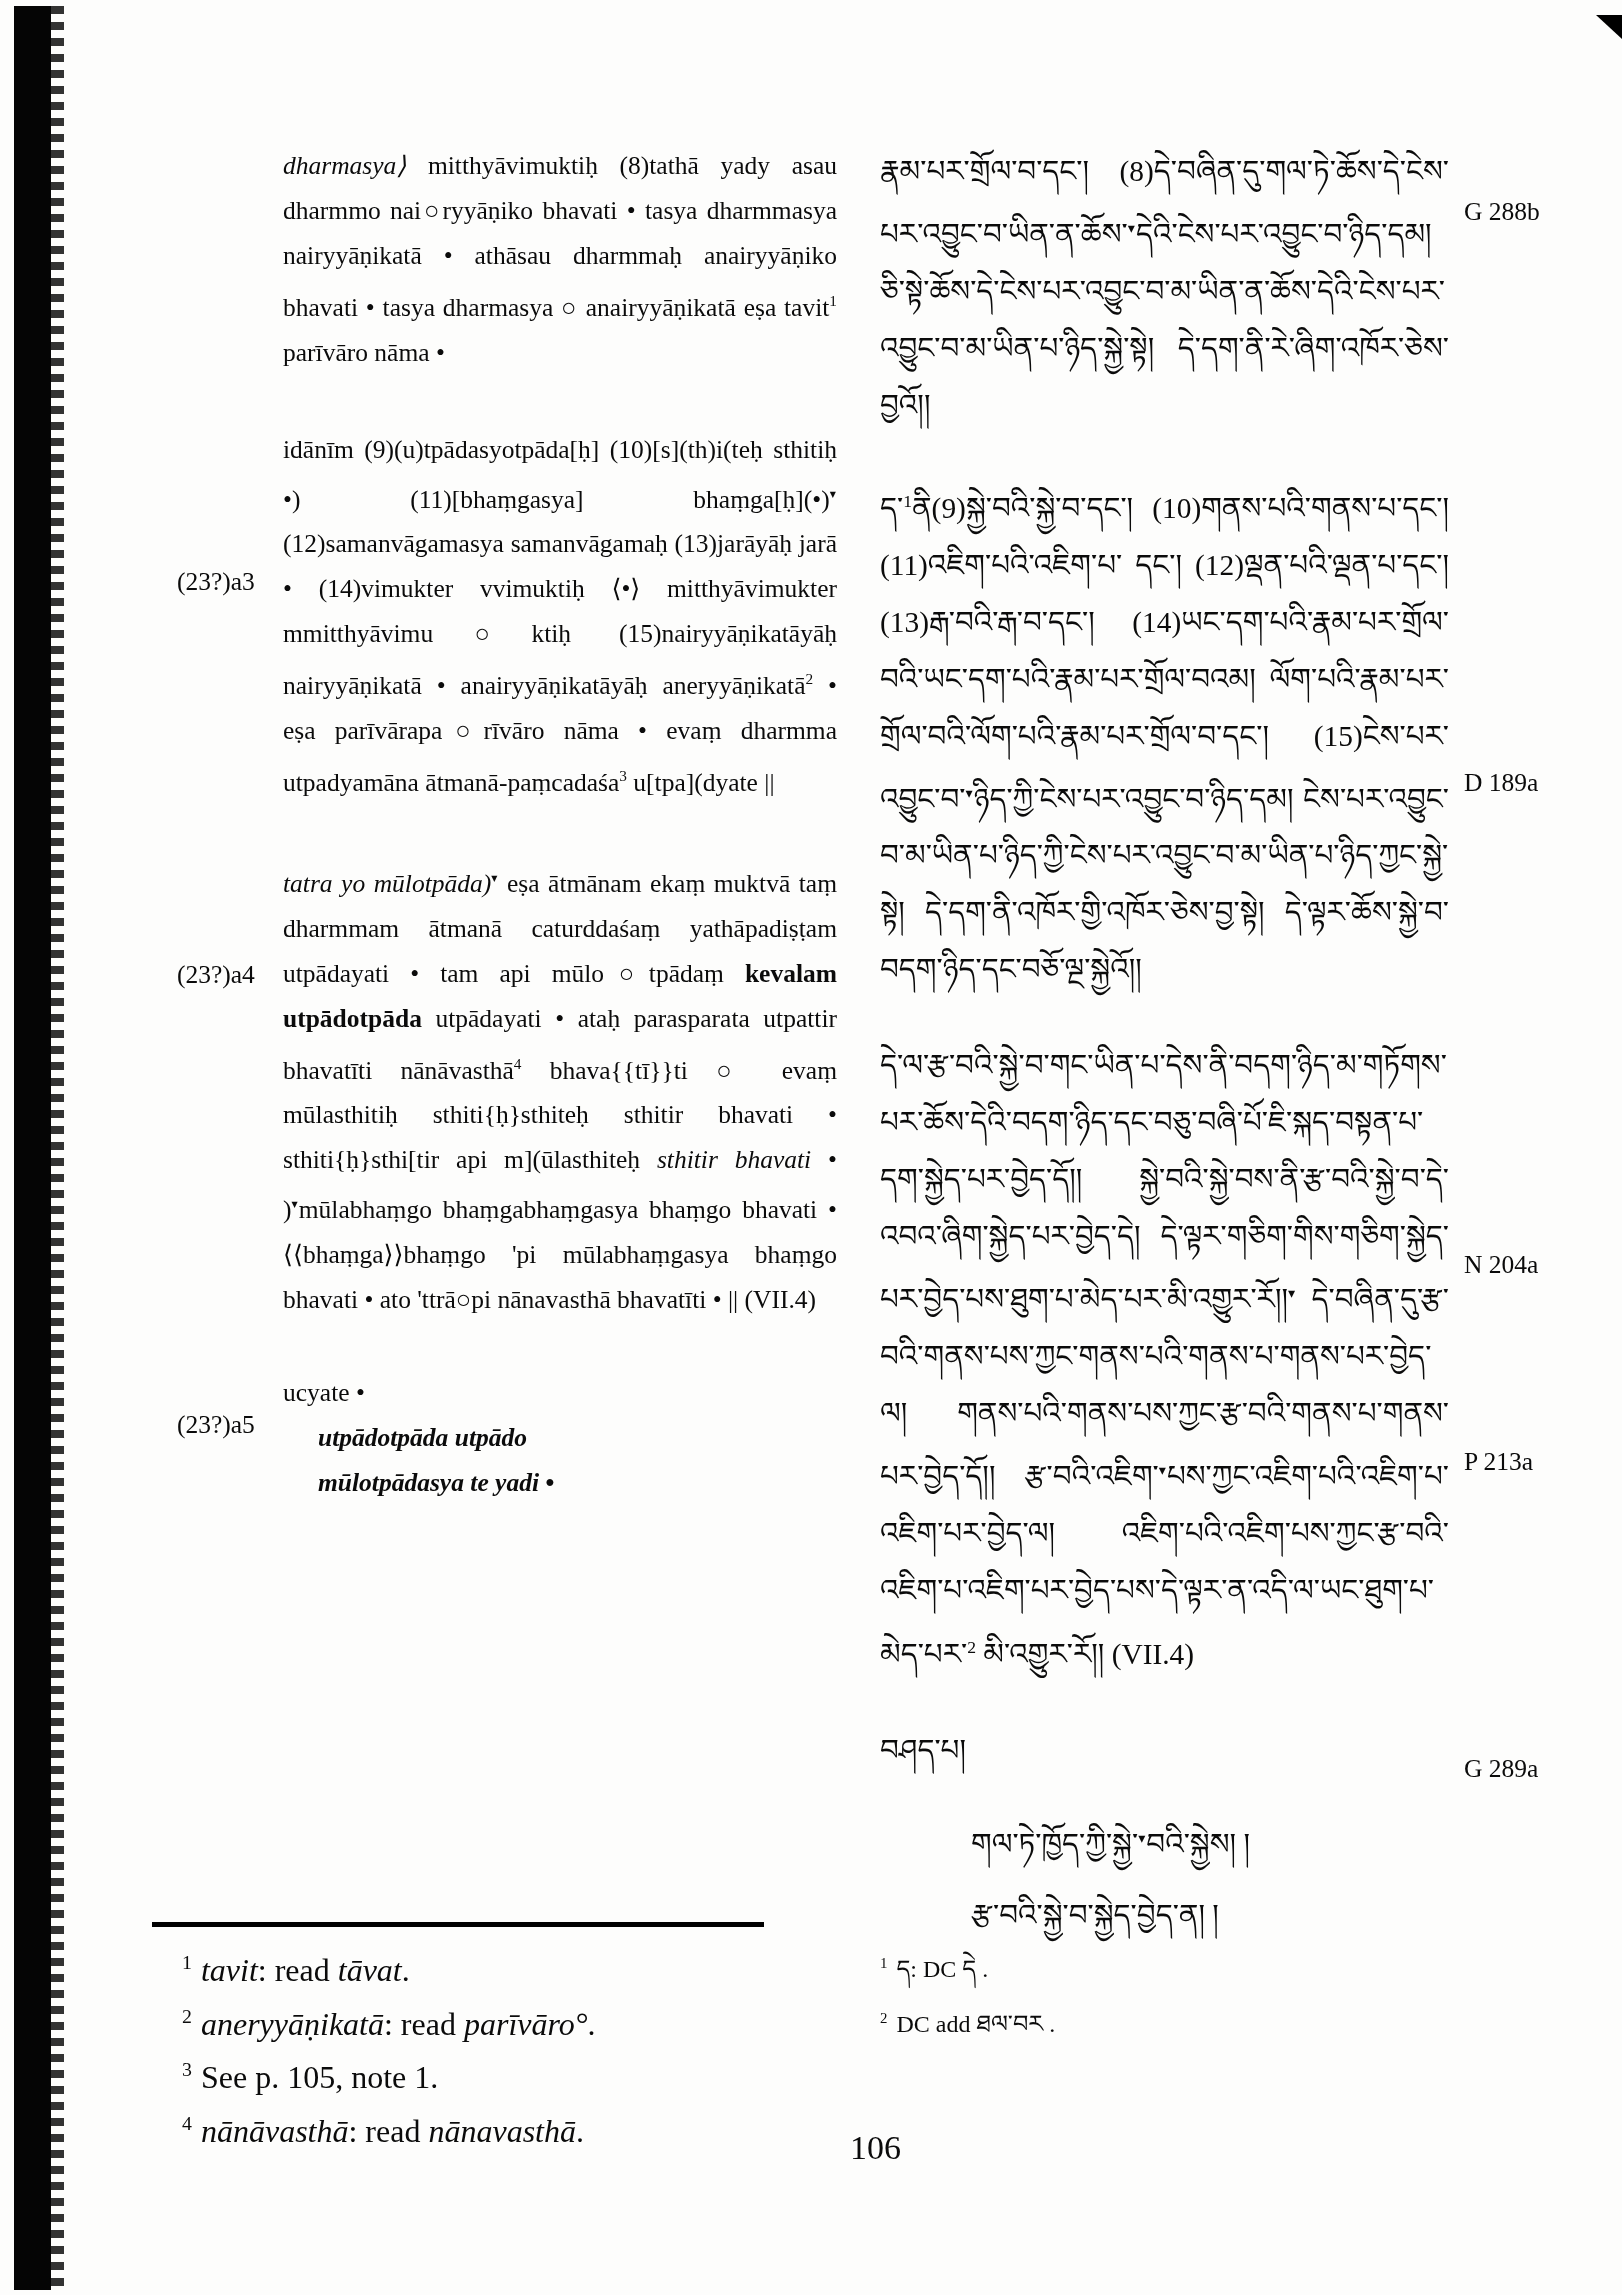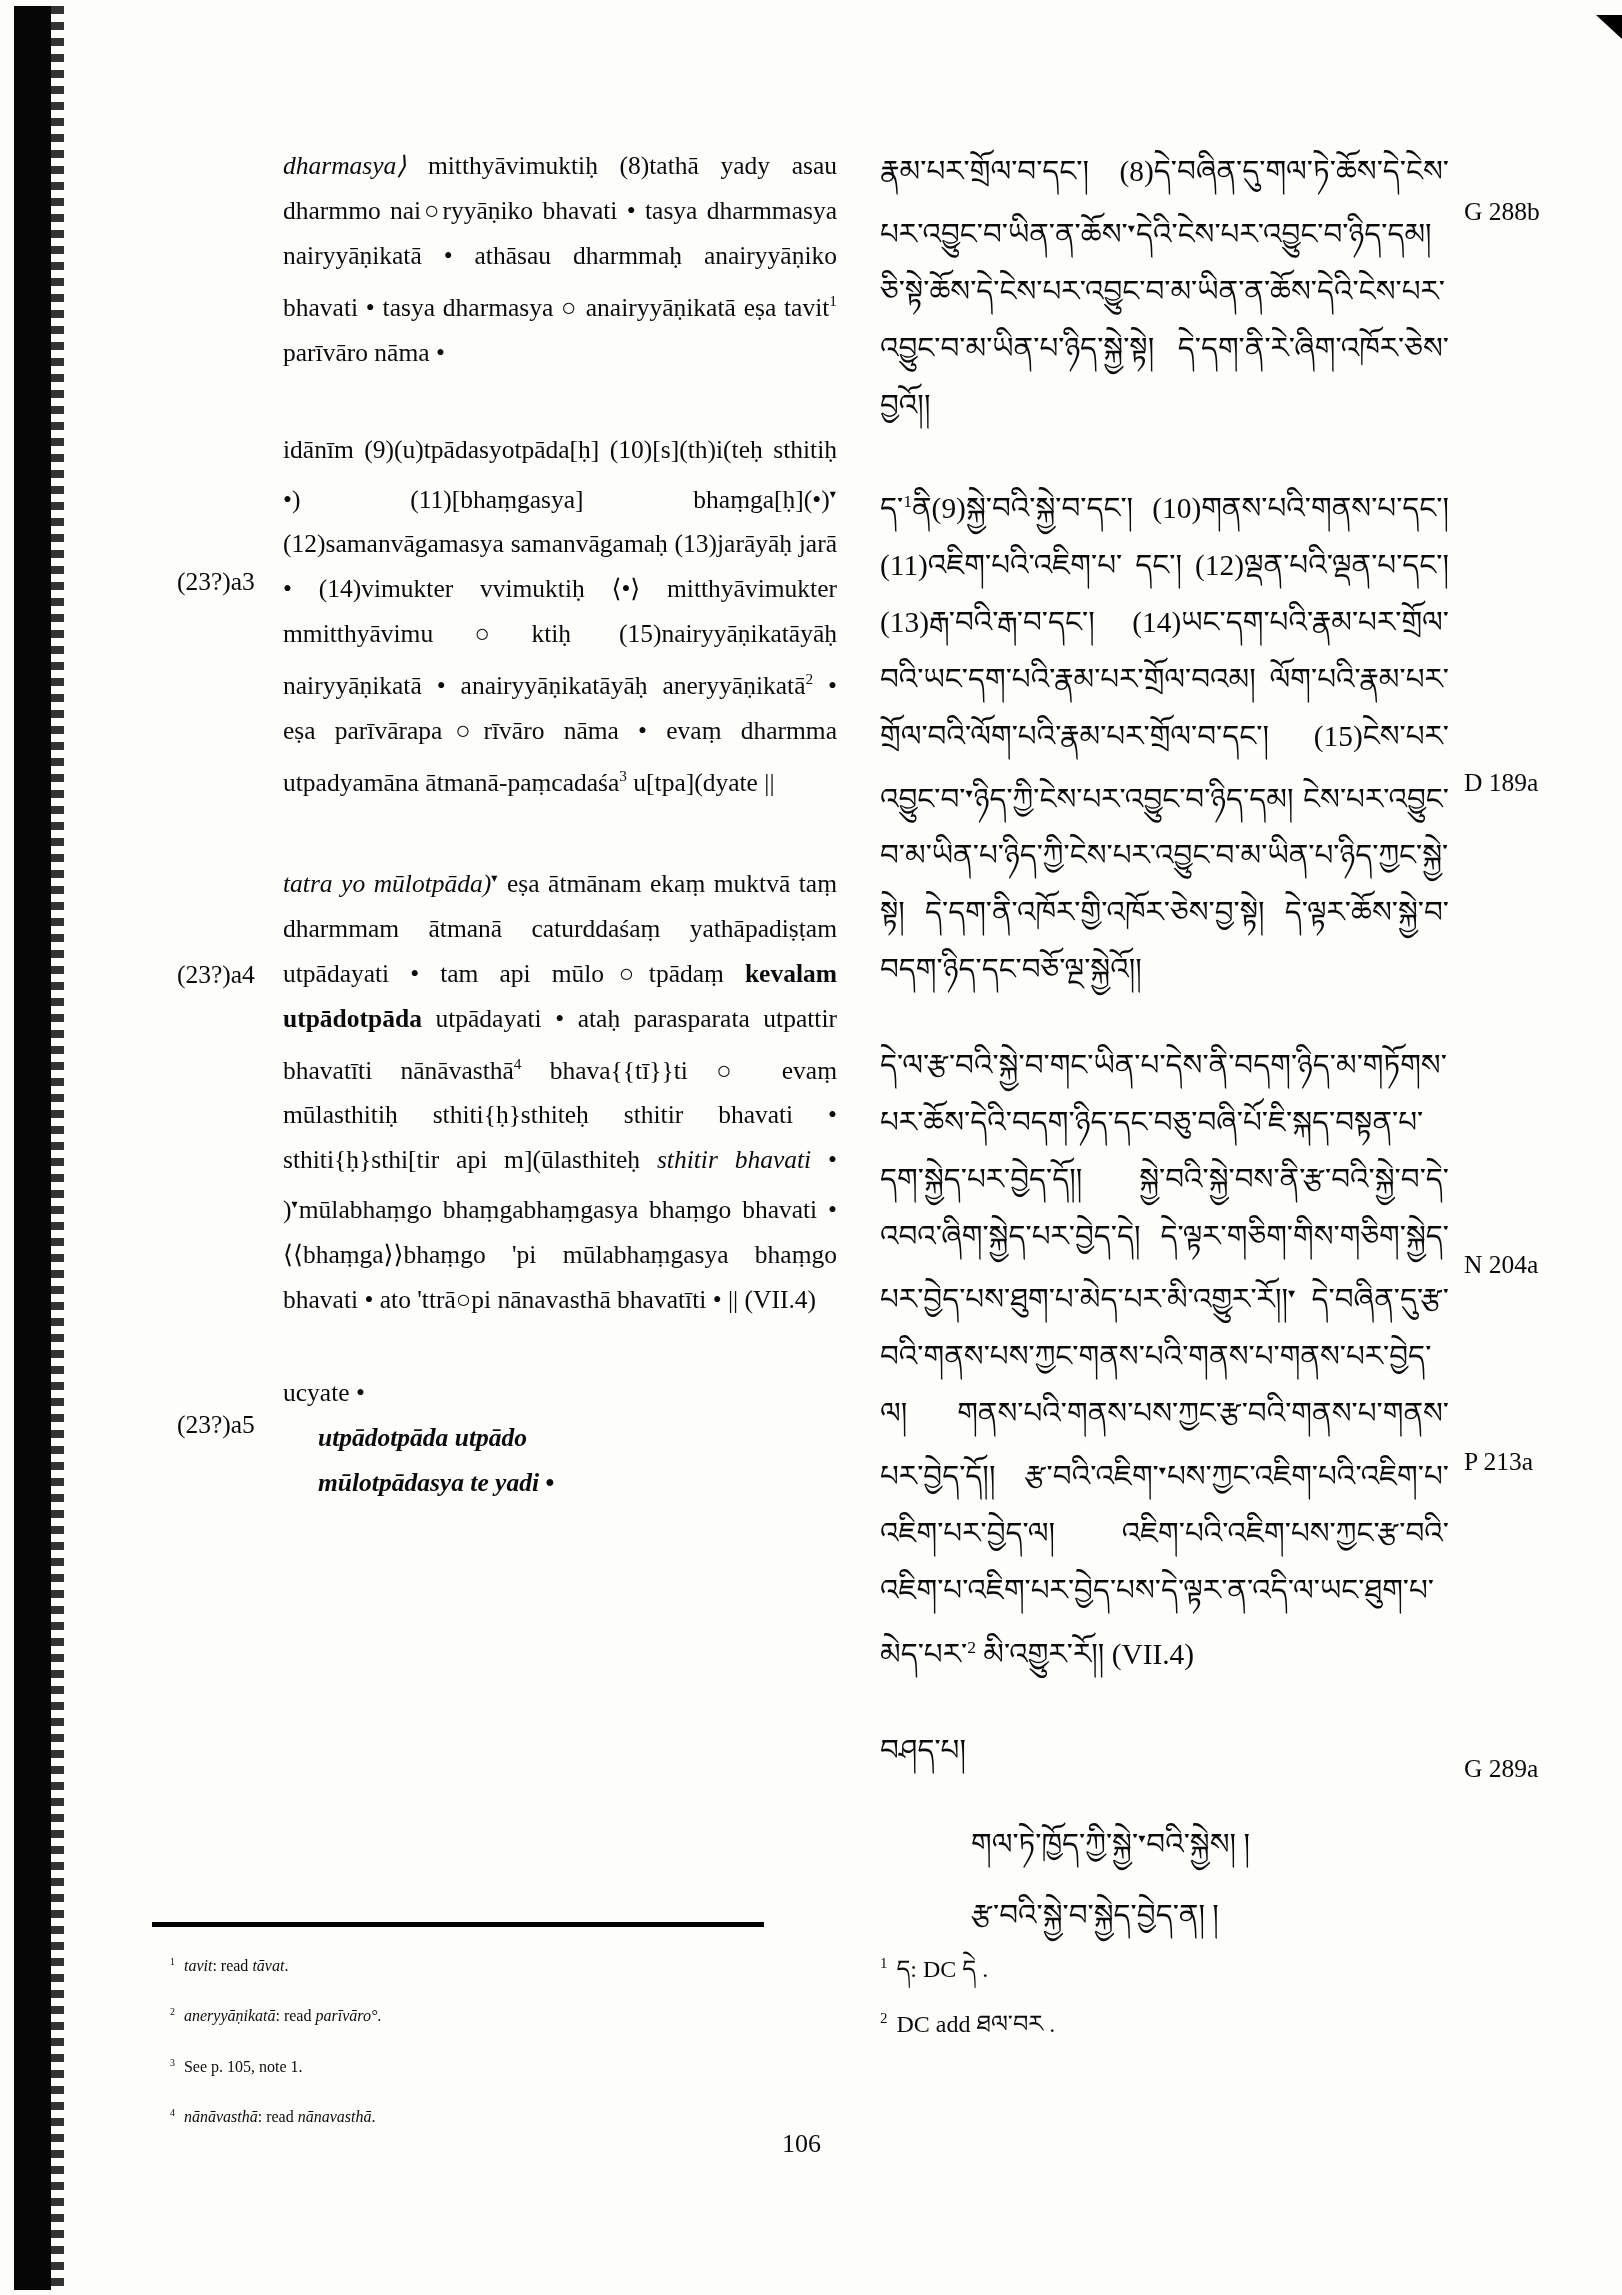--- a/index.html
+++ b/index.html
@@ -49,25 +49,25 @@
   #folio-a4{top:960px}
   #folio-a5{top:1410px}
   .margin-label{position:absolute;left:1464px;font-size:25.5px;white-space:nowrap;}
   #ml-0{top:197px}
   #ml-1{top:768px}
   #ml-2{top:1250px}
   #ml-3{top:1447px}
   #ml-4{top:1754px}
   
   .footnote-rule{position:absolute;left:152px;top:1922px;width:612px;height:5.1px;background:#000;}
-  .footnotes-left{position:absolute;left:170px;top:1939px;width:674px;font-size:16px;line-height:46px;}
+  .footnotes-left{position:absolute;left:182px;top:1939px;width:674px;font-size:32px;line-height:46px;}
   .footnotes-right{position:absolute;left:880px;top:1939px;width:544px;font-size:24px;line-height:49px;}
   .fn-line{white-space:nowrap;}
   .fn-num{vertical-align:super;font-size:62%;margin-right:9px;}
-  .page-number{position:absolute;left:782px;top:2129px;font-size:26px;}
+  .page-number{position:absolute;left:850px;top:2129px;font-size:34px;}
   
   .run-n{}
   .run-i{font-style:italic;}
   .run-b{font-weight:bold;}
   .run-sup{vertical-align:super;font-size:60%;}
   .run-tri{vertical-align:super;font-size:48%;letter-spacing:1.1px;}
 </style>
 </head>
 <body>
 

